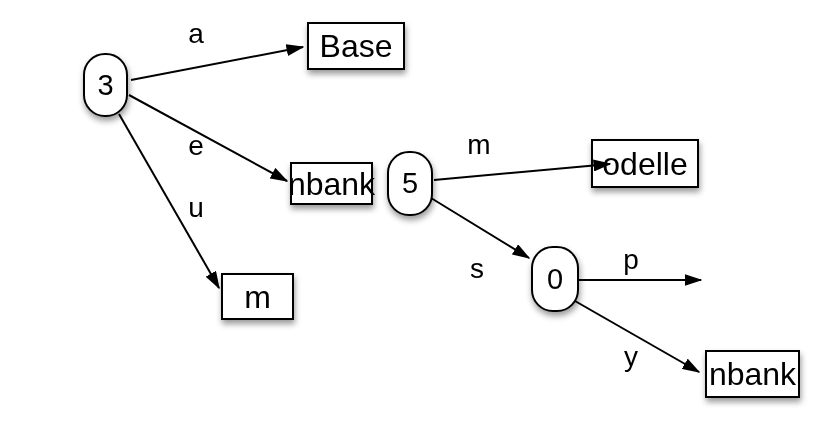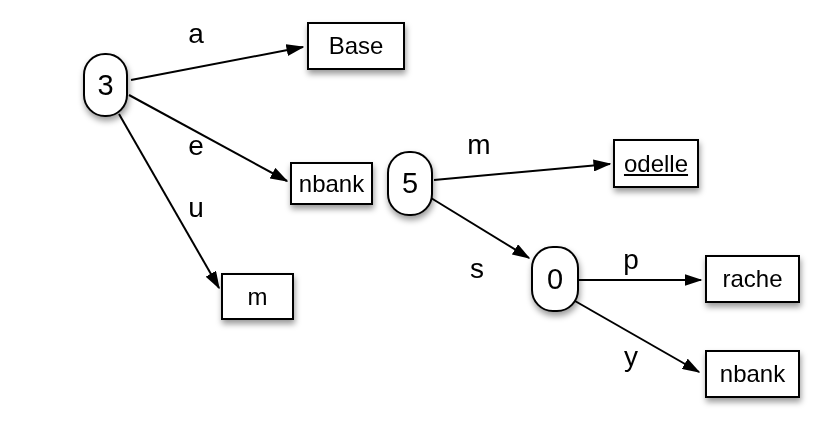--- a/index.html
+++ b/index.html
@@ -17,21 +17,21 @@
     overflow: hidden;
   }
   .box {
     position: absolute;
     box-sizing: border-box;
     background: #ffffff;
     border: 2.5px solid #000000;
     display: flex;
     align-items: center;
     justify-content: center;
-    font-size: 24px;
+    font-size: 32px;
     line-height: 1;
     z-index: 1;
     box-shadow: 1px 4px 6px rgba(0,0,0,0.40);
     white-space: nowrap;
   }
   .oval {
     position: absolute;
     box-sizing: border-box;
     background: #ffffff;
     border: 2.5px solid #000000;
@@ -86,23 +86,22 @@
     <line x1="575" y1="301" x2="699" y2="372" marker-end="url(#ah)"></line>
   </svg>
 
 
   <div class="box" style="left:307px; top:22px;  width:98px;  height:48px;">Base</div>
 
   <div class="box" style="left:290px; top:162px; width:83px;  height:43px;">nbank</div>
 
   <div class="box" style="left:221px; top:273px; width:73px;  height:47px;">m</div>
 
-  <div class="box" style="left:613px; top:139px; width:86px;  height:49px;text-decoration:underline;">odelle</div>
+  <div class="box" style="left:591px; top:139px; width:108px;  height:49px;">odelle</div>
 
-  <div class="box" style="left:705px; top:255px; width:95px;  height:48px;">rache</div>
 
   <div class="box" style="left:705px; top:350px; width:95px;  height:48px;">nbank</div>
 
   <div class="oval" style="left:83px;  top:53px;  width:45px; height:64px;">3</div>
 
   <div class="oval" style="left:387px; top:151px; width:46px; height:65px;">5</div>
 
   <div class="oval" style="left:531px; top:246px; width:48px; height:66px;">0</div>
 
   <span class="edge-label" style="left:196px; top:34px;">a</span>

